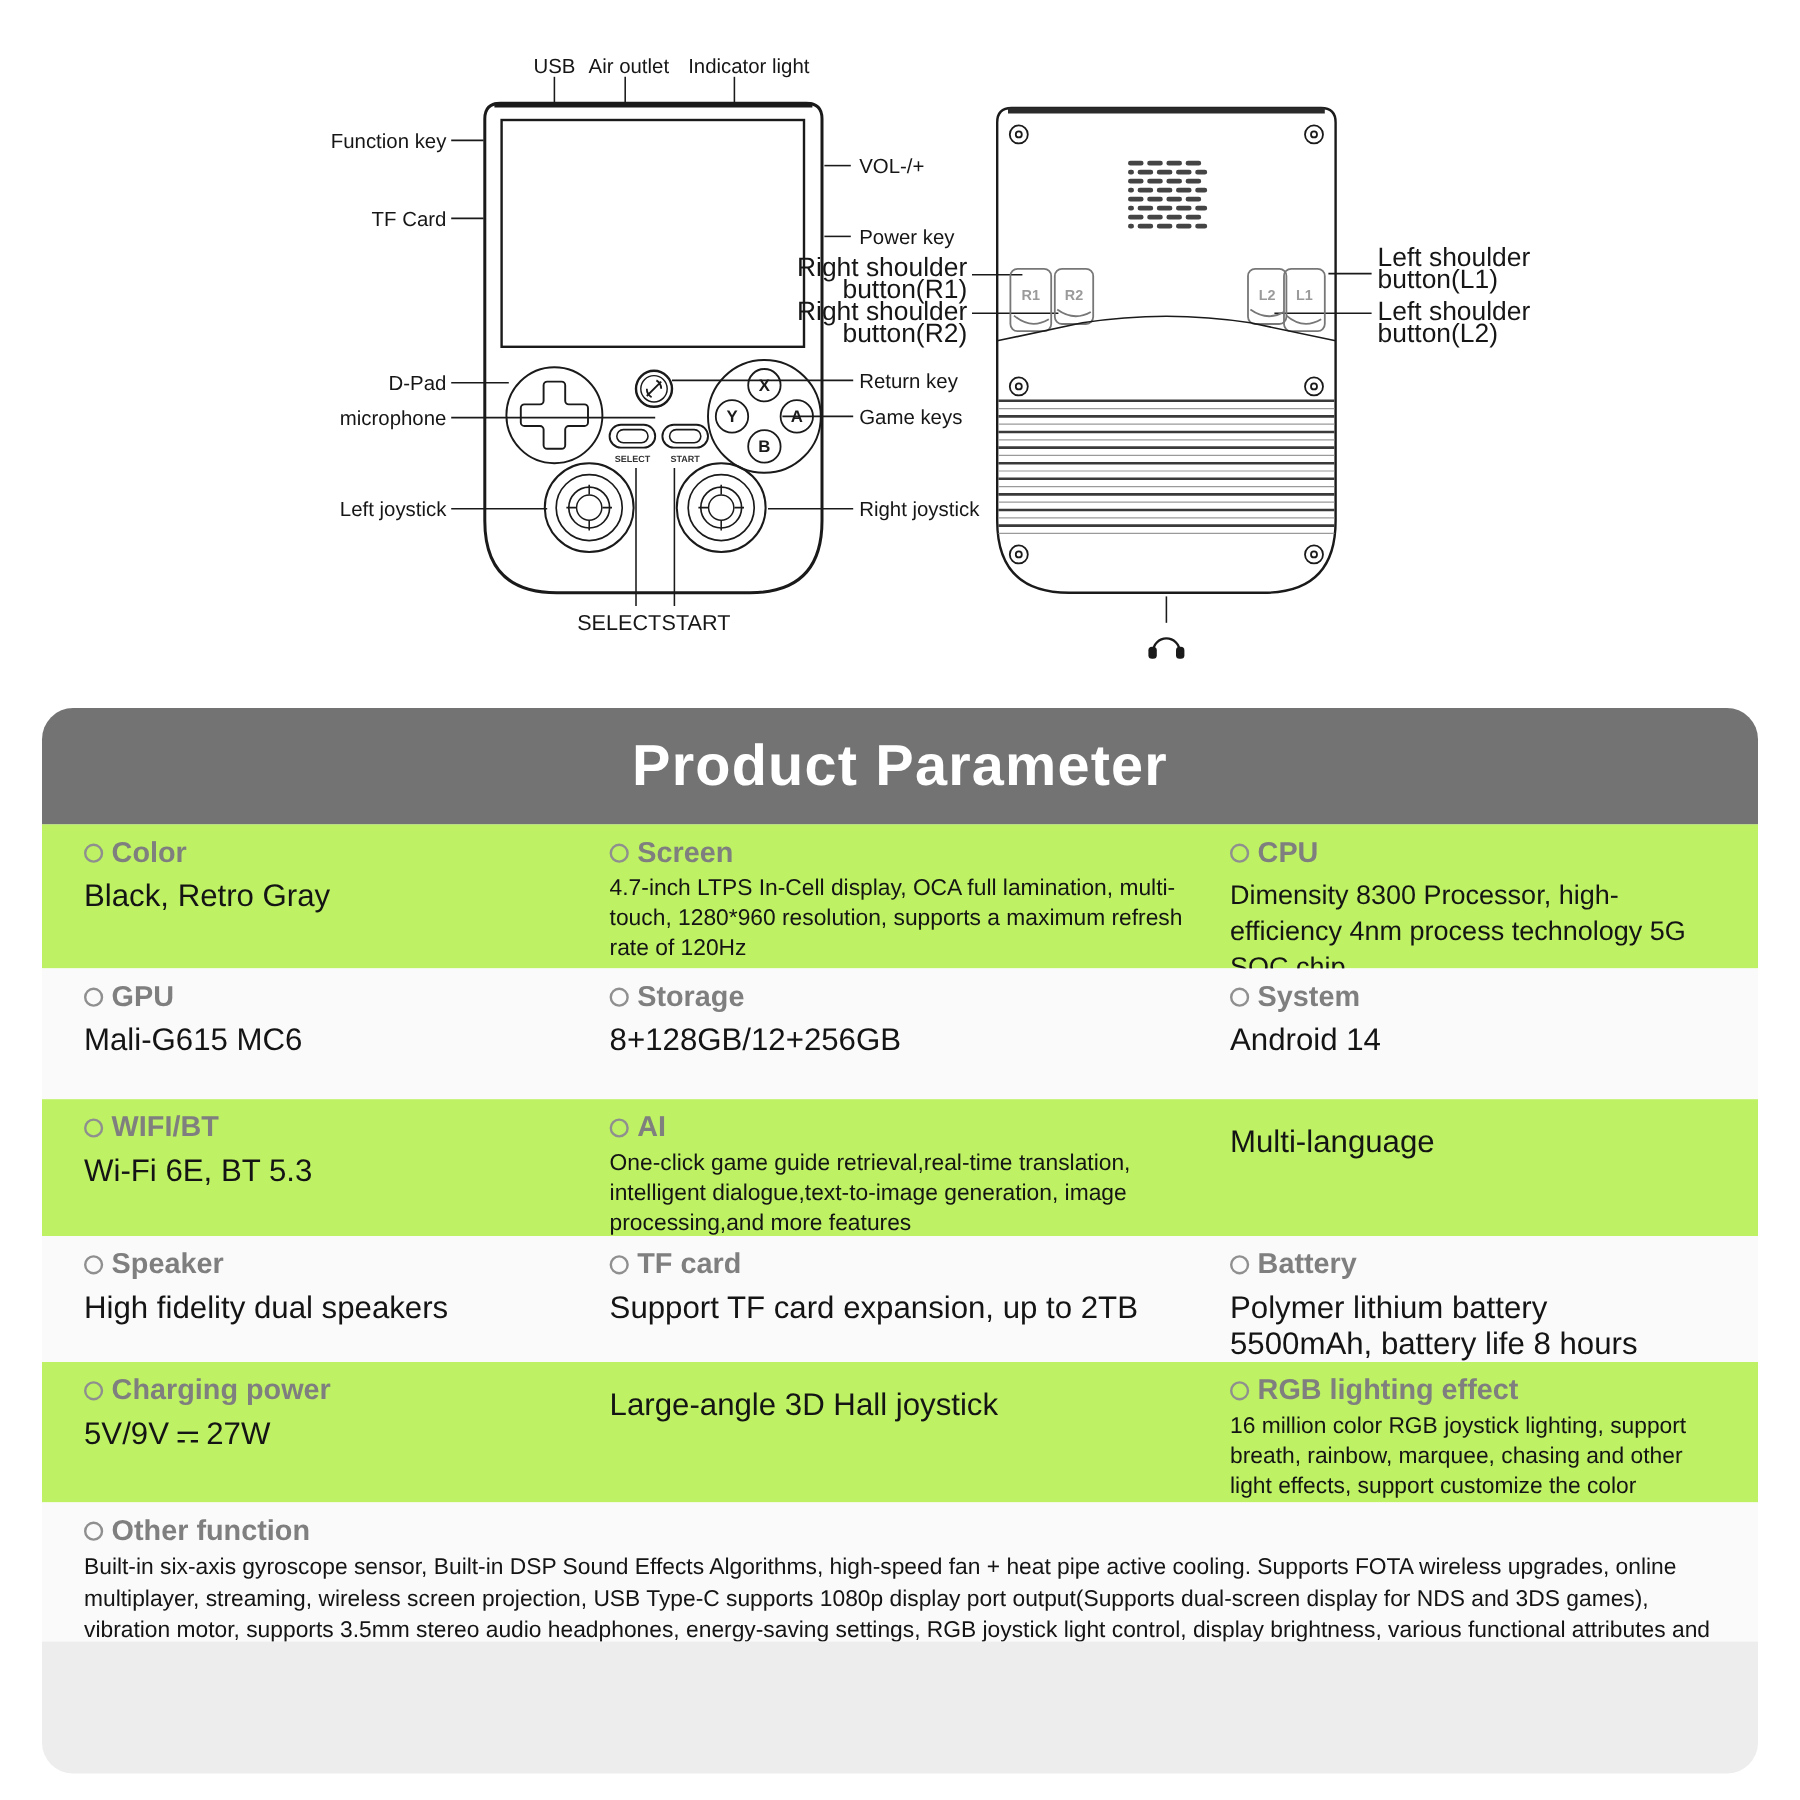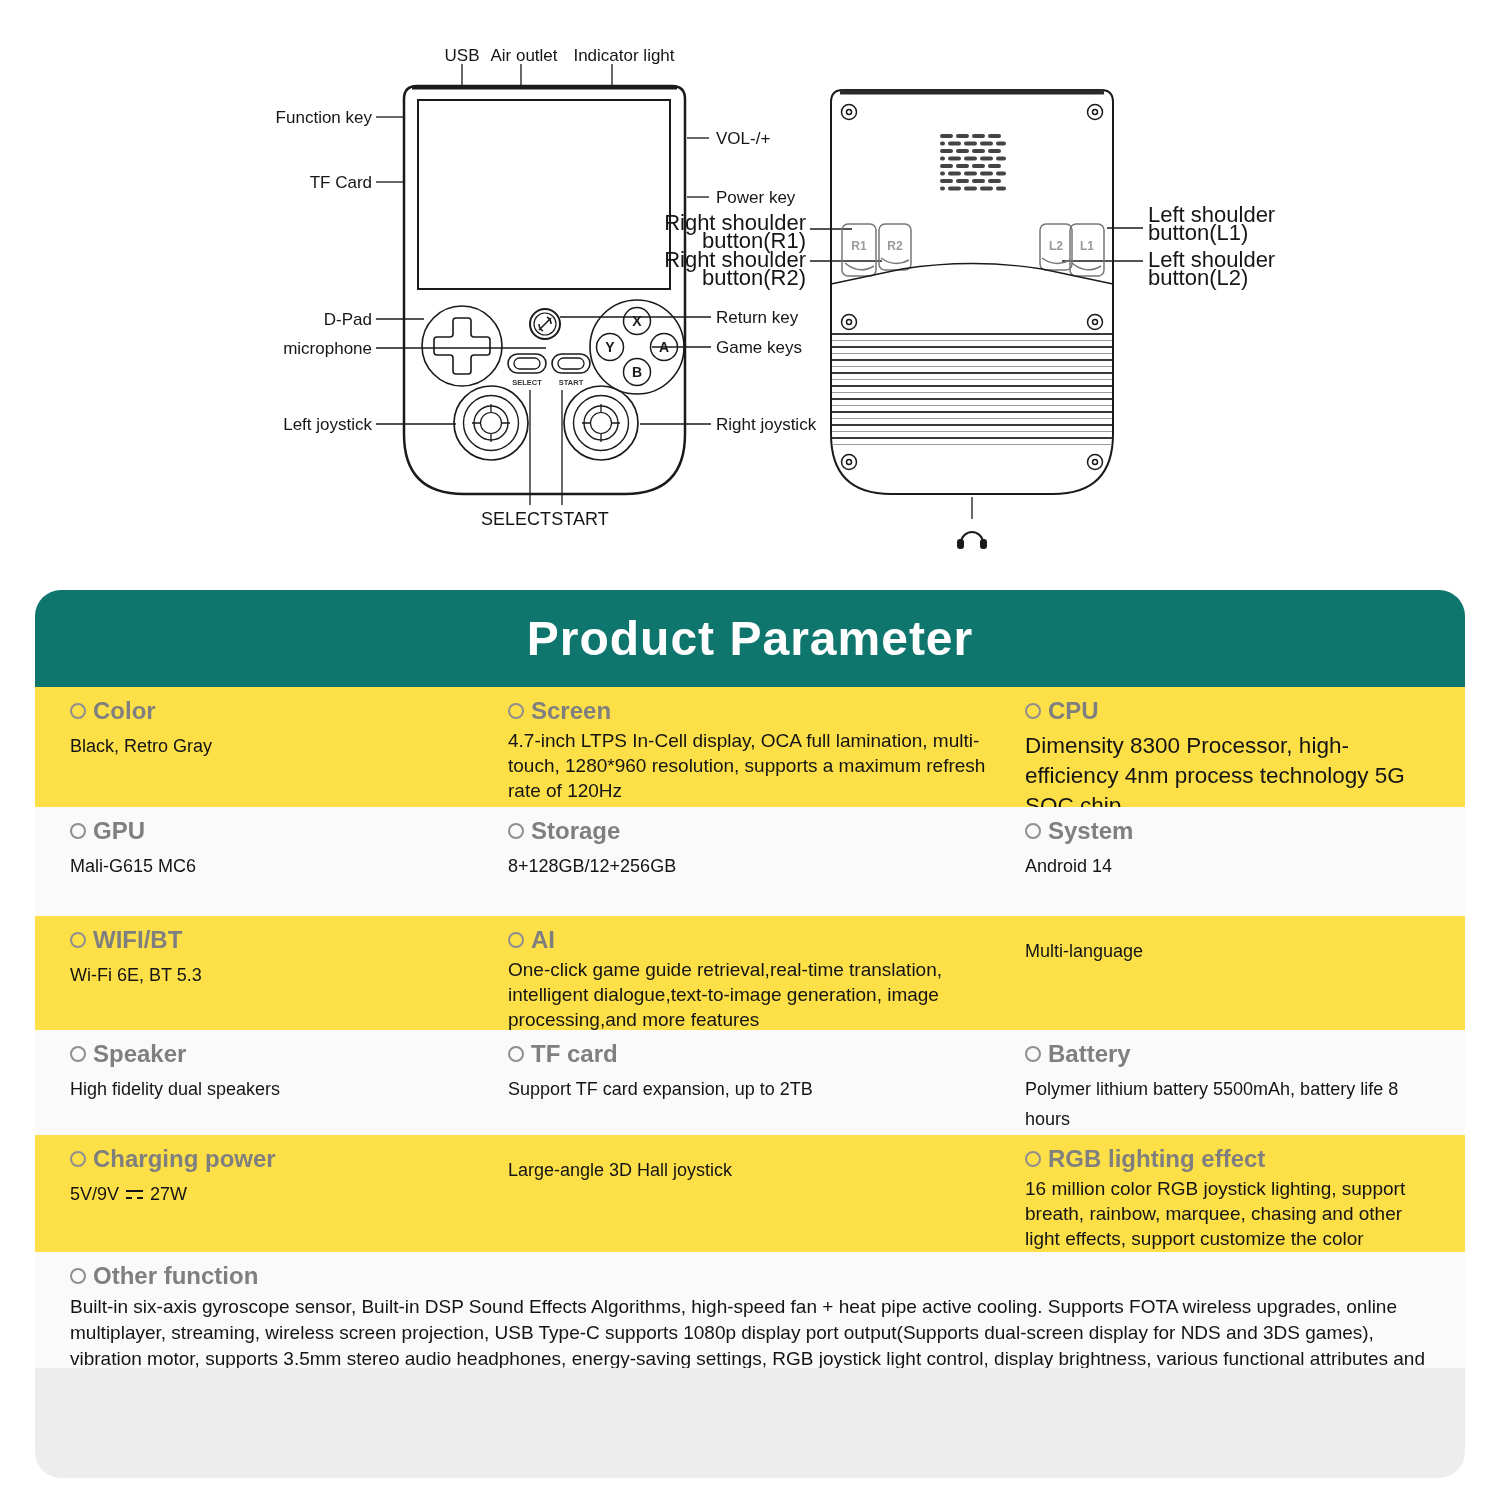--- a/index.html
+++ b/index.html
@@ -7,33 +7,33 @@
 
   
   .diagram{position:absolute;left:0;top:0;width:1500px;height:580px;}
   .diagram svg{position:absolute;left:0;top:0;}
   .dlabel{position:absolute;font-size:17px;color:#161616;white-space:nowrap;}
   .d-center{transform:translateX(-50%);}
   .d-two{font-size:22px;line-height:18px;}
 
   
   .panel{position:absolute;left:35px;top:590px;width:1430px;height:888px;display:flex;flex-direction:column;}
-  .panel-header{background:#0f766e;border-radius:26px 26px 0 0;height:97px;flex:0 0 auto;
+  .panel-header{background:#737373;border-radius:26px 26px 0 0;height:97px;flex:0 0 auto;
                 display:flex;align-items:center;justify-content:center;}
   .panel-title{color:#ffffff;font-size:48px;font-weight:bold;letter-spacing:1px;margin:0;}
   .spec-row{display:grid;grid-template-columns:438px 517px 1fr;padding:0 25px 0 35px;box-sizing:border-box;flex:0 0 auto;}
   .row-full{display:block;}
-  .row-gray{background:#fde047;}
+  .row-gray{background:#bef264;}
   .row-white{background:#fafafa;}
   .r1{height:120px}.r2{height:109px}.r3{height:114px}.r4{height:105px}.r5{height:117px}.r6{height:116px}
   .cell{padding-top:12px;padding-right:28px;box-sizing:border-box;}
   .cell-label{display:flex;align-items:center;gap:7px;font-size:24px;font-weight:bold;color:#7f7f7f;line-height:24px;}
   .ring{width:16px;height:16px;border:2px solid #8f8f8f;border-radius:50%;box-sizing:border-box;flex:0 0 auto;}
   .cell-value{margin-top:8px;color:#141414;}
-  .val-lg{font-size:18px;line-height:30px;}
+  .val-lg{font-size:26px;line-height:30px;}
   .val-md{font-size:22.5px;line-height:30px;}
   .val-sm{font-size:19px;line-height:25px;margin-top:5px;}
   .other-value{font-size:19px;line-height:26px;margin-top:6px;color:#141414;padding-right:6px;}
   .panel-filler{background:#ededed;border-radius:0 0 26px 26px;flex:1;}
   .dc{display:inline-block;width:17px;height:12px;margin:0 7px;position:relative;top:1px;}
   .dc::before{content:"";position:absolute;top:1px;left:0;right:0;border-top:2.5px solid #141414;}
   .dc::after{content:"";position:absolute;top:8px;left:0;right:0;border-top:2.5px dashed #141414;}
 
   .svgkey{font-family:"Liberation Sans",sans-serif;font-weight:bold;fill:#1a1a1a;}
   .svgtiny{font-family:"Liberation Sans",sans-serif;font-weight:bold;fill:#333;}

